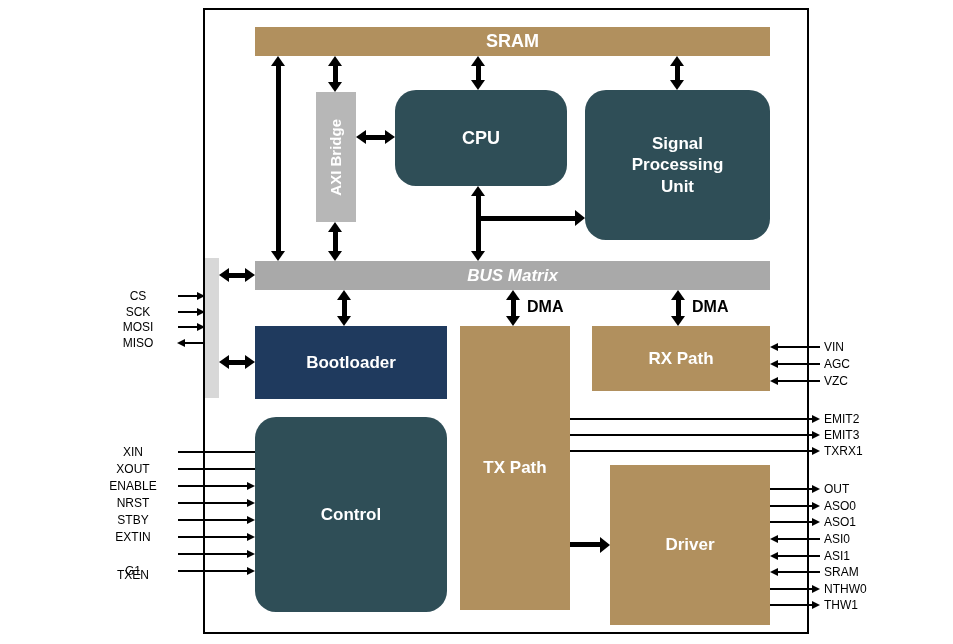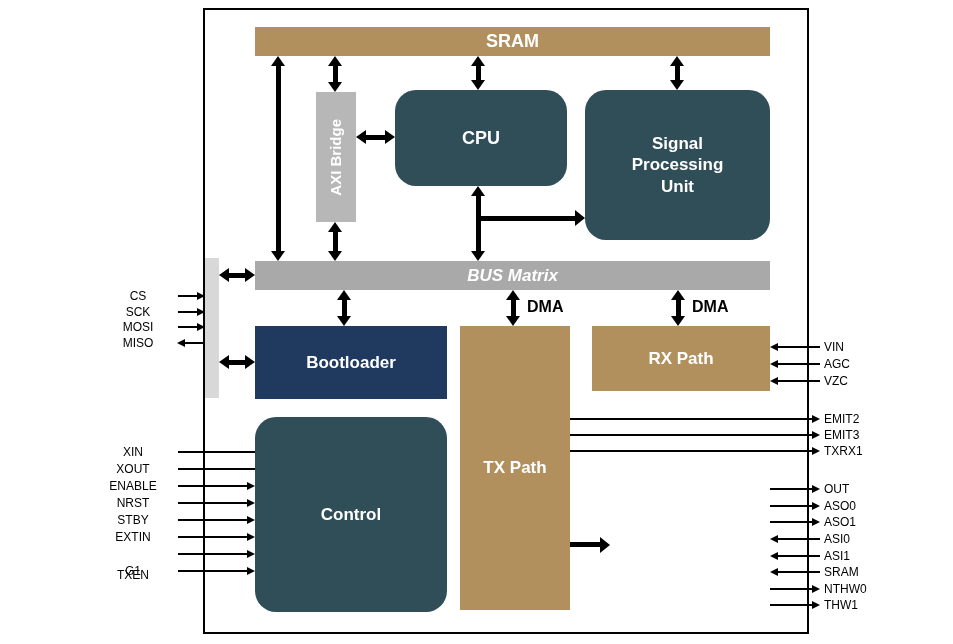--- a/index.html
+++ b/index.html
@@ -87,20 +87,23 @@
   </div>
 
   <div class="block tan" style="left:592px;top:326px;width:178px;height:65px;font-size:17px">
     <span>RX Path</span>
   </div>
 
   <div class="block teal" style="left:255px;top:417px;width:192px;height:195px;font-size:17px">
     <span>Control</span>
   </div>
 
+  <div class="block tan" style="left:610px;top:465px;width:160px;height:160px;font-size:17px">
+    <span>Driver</span>
+  </div>
 
   <div class="dv" style="left:276px;top:65px;height:187px"></div>
   <div class="dv" style="left:333px;top:65px;height:18px"></div>
   <div class="dv" style="left:333px;top:231px;height:21px"></div>
   <div class="dv" style="left:476px;top:65px;height:16px"></div>
   <div class="dv" style="left:675px;top:65px;height:16px"></div>
   <div class="dh" style="left:365px;top:135px;width:21px"></div>
   <div class="dv" style="left:476px;top:195px;height:57px"></div>
 
   <div class="sh" style="left:481px;top:216px;width:94px"></div>

